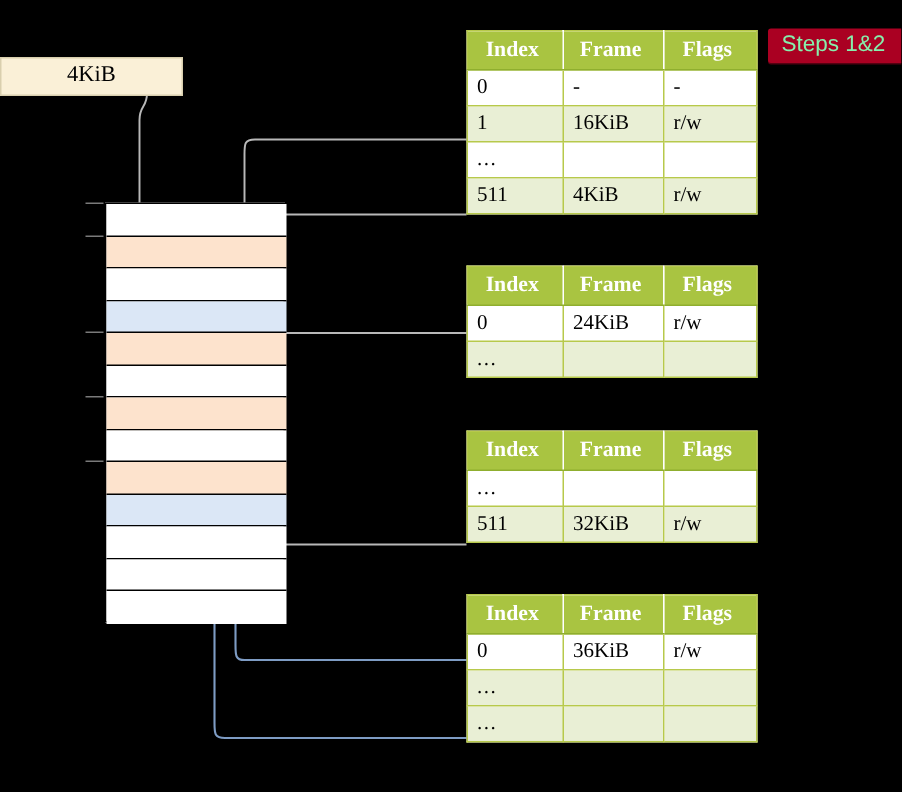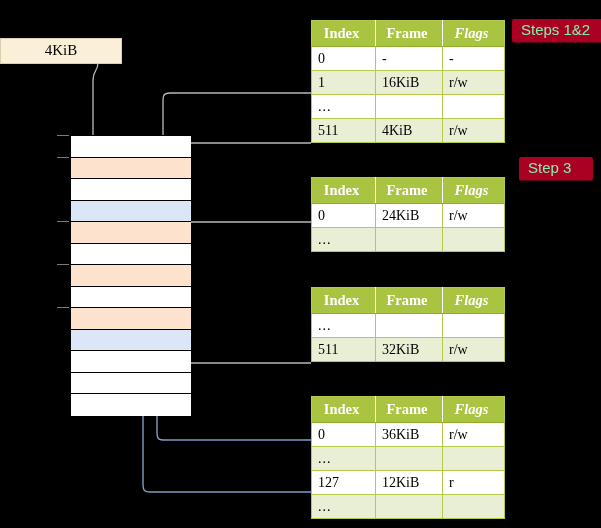--- a/index.html
+++ b/index.html
@@ -72,21 +72,21 @@
     height: 17px;
     vertical-align: middle;
     white-space: nowrap;
     overflow: hidden;
   }
   .ptable tr.alt td { background: #e9efd5; }
   .ptable tr.plain td { background: #ffffff; }
   .ptable td.hl { background: #fbf8a0; }
   .col-index { width: 55px; }
   .col-frame { width: 58px; }
-  .col-flags { width: 53px; font-style: italic; }
+  .col-flags { width: 53px; }
   .ell { letter-spacing: 1px; }
 
   
   #mem-column {
     position: absolute;
     left: 70px;
     top: 135px;
     width: 120px;
     height: 280px;
     border: 1px solid #000000;
@@ -171,23 +171,20 @@
 
   <div class="src-box" style="left:0px; top:38px; width:120px; height:24px;">
     <span>4KiB</span>
   </div>
 
 
   <div class="step-badge" style="left:512px; top:19px;">
     <span>Steps 1&amp;2</span>
   </div>
 
-  <div class="step-badge" style="left:519px; top:157px;">
-    <span>Step 3</span>
-  </div>
 
 
   <div id="mem-column">
       <div class="mem-row m-white" style="top: 0px; height: 21.5385px;"></div>
       <div class="mem-row m-orange" style="top: 21.5385px; height: 21.5385px;"></div>
       <div class="mem-row m-white" style="top: 43.0769px; height: 21.5385px;"></div>
       <div class="mem-row m-blue" style="top: 64.6154px; height: 21.5385px;"></div>
       <div class="mem-row m-orange" style="top: 86.1538px; height: 21.5385px;"></div>
       <div class="mem-row m-white" style="top: 107.692px; height: 21.5385px;"></div>
       <div class="mem-row m-orange" style="top: 129.231px; height: 21.5385px;"></div>
@@ -287,25 +284,20 @@
       <tr class="plain">
         <td>0</td>
         <td>36KiB</td>
         <td>r/w</td>
       </tr>
       <tr class="alt">
         <td class="ell">...</td>
         <td></td>
         <td></td>
       </tr>
-      <tr class="plain">
-        <td>127</td>
-        <td>12KiB</td>
-        <td>r</td>
-      </tr>
       <tr class="alt">
         <td class="ell">...</td>
         <td></td>
         <td></td>
       </tr>
     </tbody>
   </table>
 
 <div class="tick" style="top: 135px;"></div>
     <div class="tick" style="top: 156.538px;"></div>

